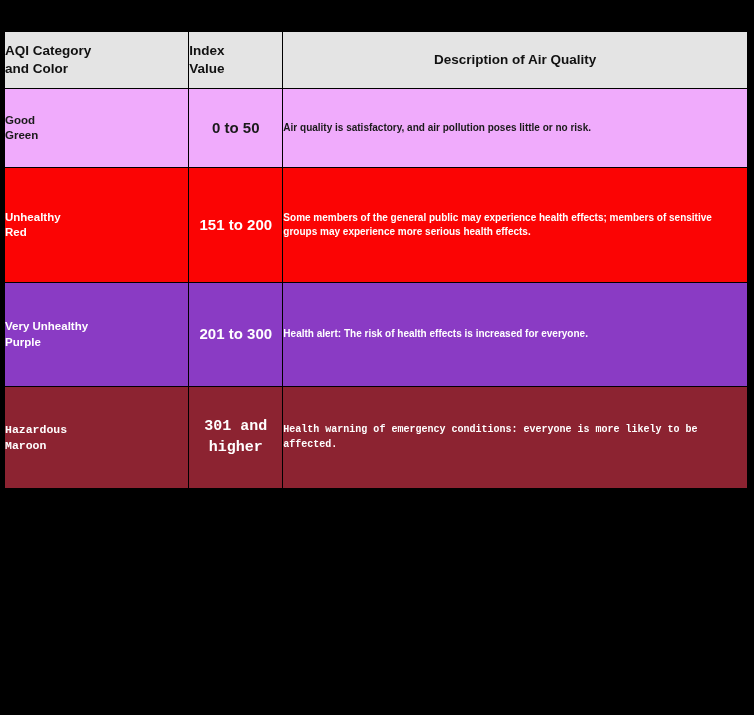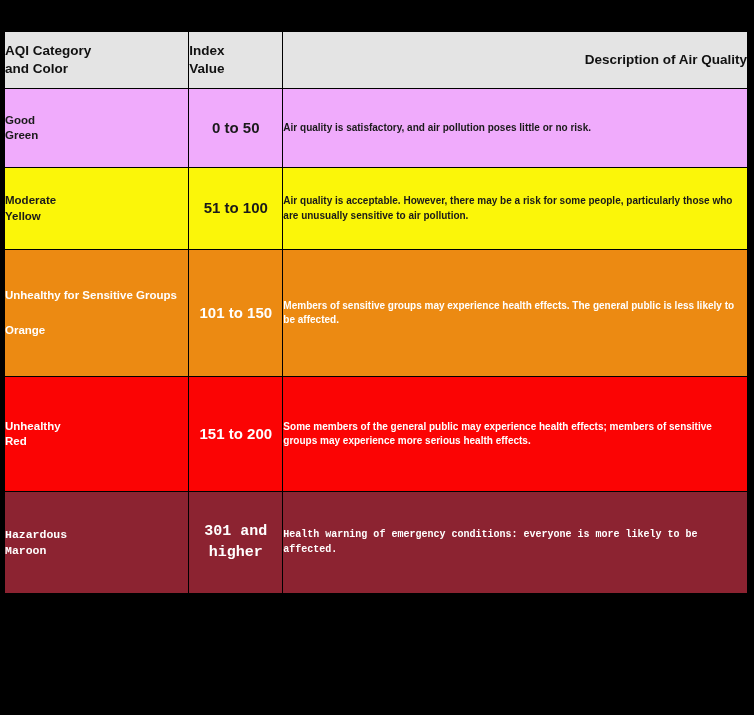--- a/index.html
+++ b/index.html
@@ -54,21 +54,21 @@
     line-height: 1.35;
   }
   .th-cat {
     text-align: left;
     padding: 0 0 0 9px;
   }
   .th-idx {
     text-align: left;
   }
   .th-desc {
-    text-align: right;
+    text-align: center;
     padding: 0 0 0 8px;
   }
   thead th .hdr-line { display: block; }
 
   
   .cell-cat {
     padding: 0 6px 0 9px;
     font-size: 11.5px;
     font-weight: bold;
     line-height: 1.32;
@@ -141,53 +141,43 @@
         <td class="cell-cat">
           <span class="cat-name">Good</span>
           <span class="cat-color">Green</span>
         </td>
         <td class="cell-idx">
           <span>0 to 50</span>
         </td>
         <td class="cell-desc">Air quality is satisfactory, and air pollution poses little or no risk.</td>
       </tr>
 
-      <tr class="row-moderate">
-        <td class="cell-cat">
-          <span class="cat-name">Moderate</span>
-          <span class="cat-color">Yellow</span>
-        </td>
-        <td class="cell-idx">
-          <span>51 to 100</span>
-        </td>
-        <td class="cell-desc">Air quality is acceptable. However, there may be a risk for some people, particularly those who are unusually sensitive to air pollution.</td>
-      </tr>
 
-      <tr class="row-usg">
-        <td class="cell-cat two-line">
-          <span class="cat-name">Unhealthy for Sensitive Groups</span>
-          <span class="cat-color">Orange</span>
-        </td>
-        <td class="cell-idx">
-          <span>101 to 150</span>
-        </td>
-        <td class="cell-desc">Members of sensitive groups may experience health effects. The general public is less likely to be affected.</td>
-      </tr>
 
       <tr class="row-unhealthy">
         <td class="cell-cat">
           <span class="cat-name">Unhealthy</span>
           <span class="cat-color">Red</span>
         </td>
         <td class="cell-idx">
           <span>151 to 200</span>
         </td>
         <td class="cell-desc">Some members of the general public may experience health effects; members of sensitive groups may experience more serious health effects.</td>
       </tr>
 
+      <tr class="row-very">
+        <td class="cell-cat">
+          <span class="cat-name">Very Unhealthy</span>
+          <span class="cat-color">Purple</span>
+        </td>
+        <td class="cell-idx">
+          <span>201 to 300</span>
+        </td>
+        <td class="cell-desc">Health alert: The risk of health effects is increased for everyone.</td>
+      </tr>
 
       <tr class="row-hazard">
         <td class="cell-cat">
           <span class="cat-name">Hazardous</span>
           <span class="cat-color">Maroon</span>
         </td>
         <td class="cell-idx">
           <span class="hdr-line">301 and</span>
           <span class="hdr-line">higher</span>
         </td>

